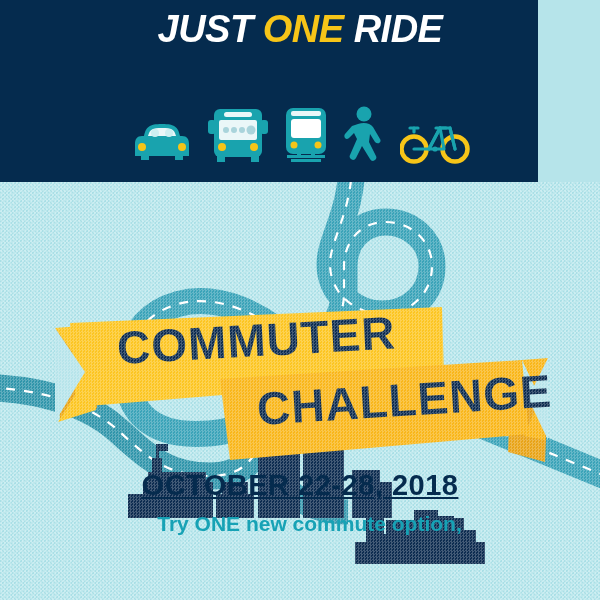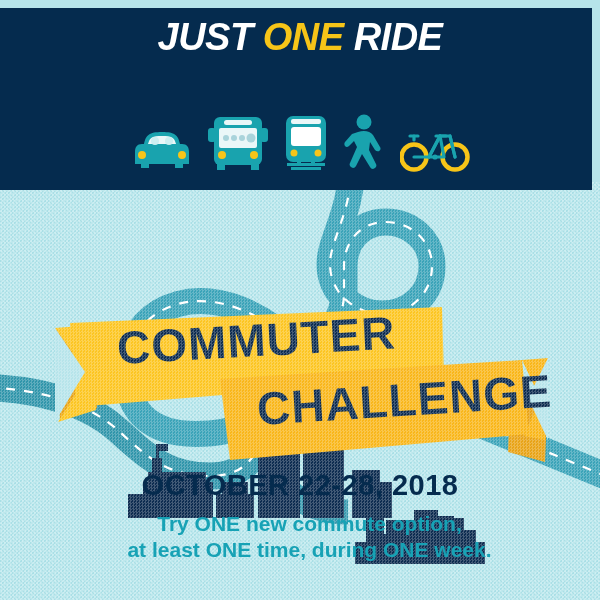--- a/index.html
+++ b/index.html
@@ -12,22 +12,22 @@
     width: 600px;
     height: 600px;
     overflow: hidden;
     font-family: "Liberation Sans", sans-serif;
     background: #b6e4ea;
   }
 
   
   #header-band {
     position: absolute;
-    left: 0; top: 8px;
-    width: 592px;
+    left: 0; top: 0;
+    width: 538px;
     height: 182px;
     background: #052b4e;
     z-index: 40;
   }
   #headline {
     position: absolute;
     left: 0; top: 10px;
     width: 600px;
     text-align: center;
     line-height: 1.02;
@@ -92,20 +92,21 @@
     z-index: 10;
   }
   #date-line {
     display: block;
     color: #052b4e;
     font-size: 29px;
     font-weight: 700;
     letter-spacing: 0.5px;
     line-height: 1.1;
     white-space: nowrap;
+    text-decoration: underline;
   }
   #tagline {
     display: block;
     margin-top: 9px;
     color: #17a2b5;
     font-size: 21px;
     font-weight: 700;
     line-height: 1.22;
   }
   .tagline-line { display: block; white-space: nowrap; padding-left: 19px; }
@@ -313,17 +314,16 @@
         </svg>
       </span>
 
     </div>
   </div>
 
   <div id="footer-text">
     <span id="date-line">OCTOBER 22-28, 2018</span>
     <span id="tagline">
       <span class="tagline-line">Try ONE new commute option,</span>
-      <span class="tagline-line">at least ONE time, during ONE week.</span>
     </span>
   </div>
 
 </div>
 
 </body></html>

